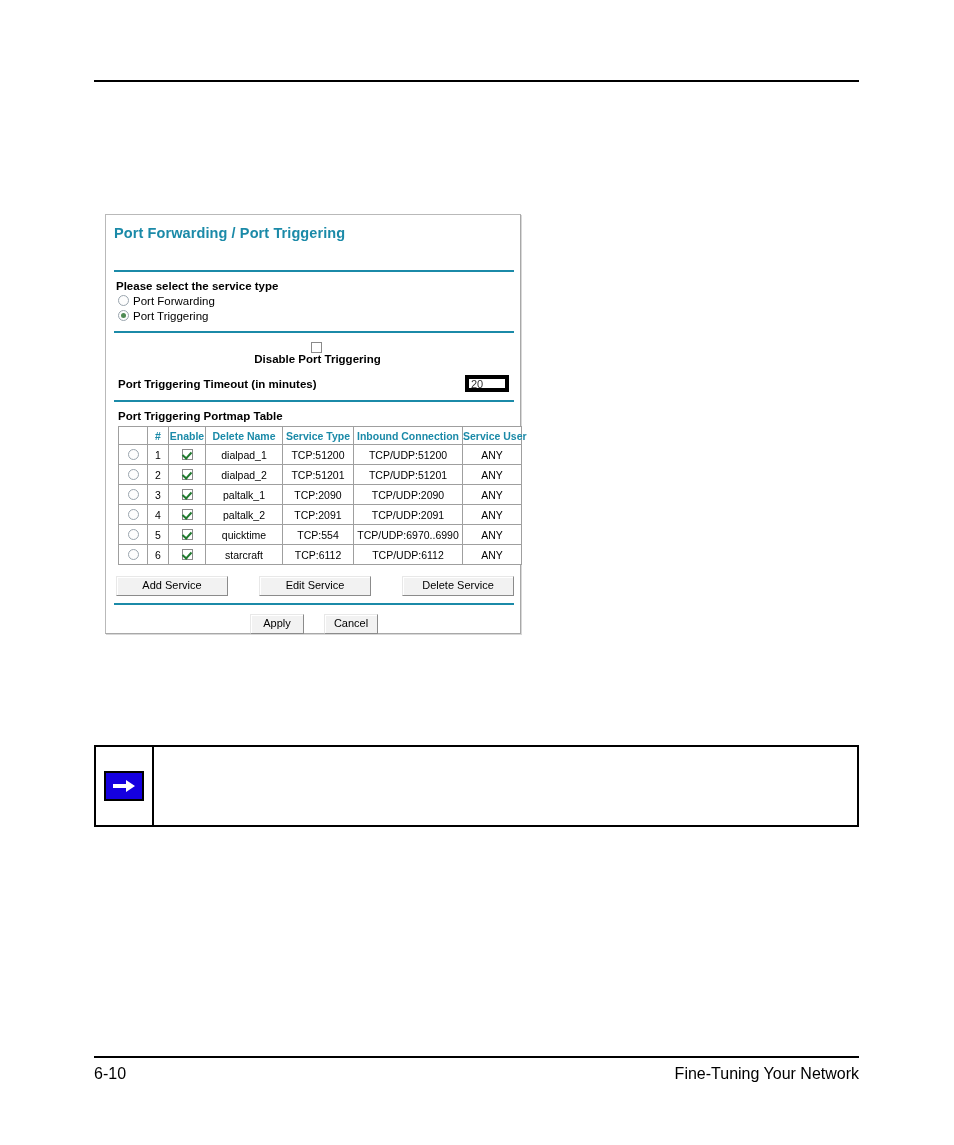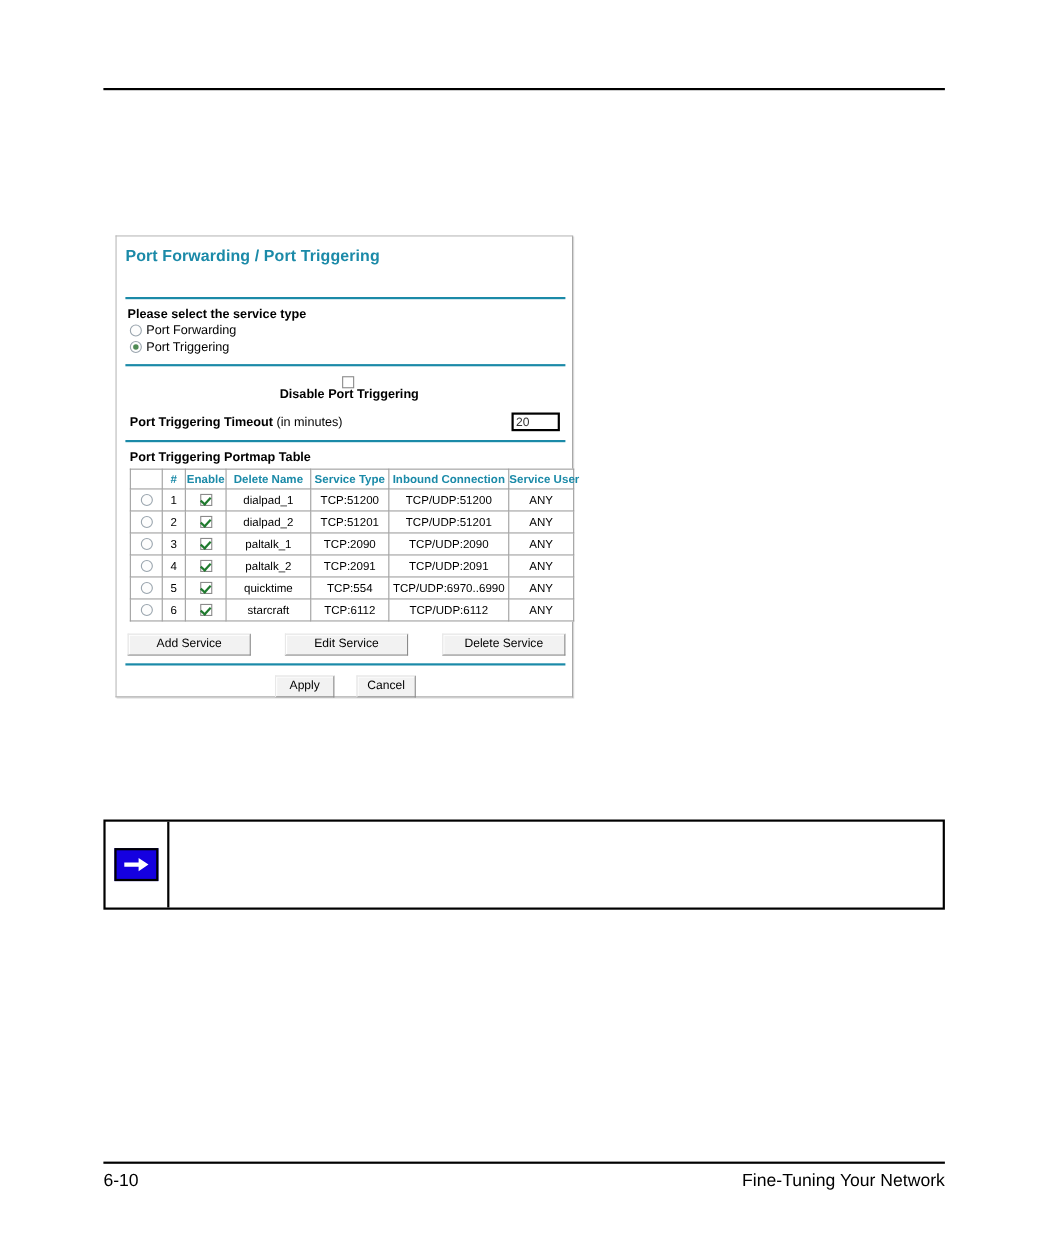--- a/index.html
+++ b/index.html
@@ -174,25 +174,25 @@
     align-items: center;
     justify-content: space-between;
     margin: 10px 0 0 2px;
     padding-right: 5px;
   }
   .timeout-label {
     font-size: 11.5px;
     white-space: nowrap;
   }
   .timeout-label b { font-weight: bold; }
-  .timeout-label .paren { font-weight: normal; }
+  .timeout-label .paren { font-weight: bold; }
   .timeout-input {
     width: 44px;
     height: 17px;
-    border: 2px solid #000000;
+    border: 4px solid #000000;
     background: #ffffff;
     font-family: "Liberation Sans", sans-serif;
     font-size: 11px;
     color: #333333;
     padding: 0 2px;
     box-sizing: border-box;
     line-height: 15px;
   }
 
   .table-caption {

